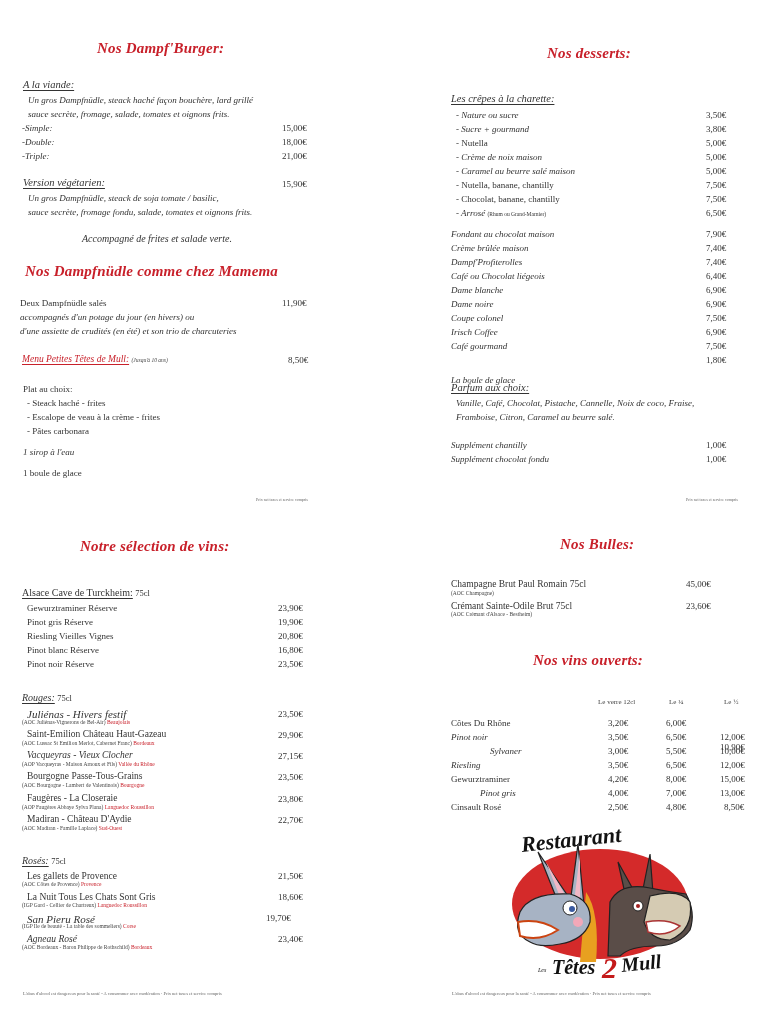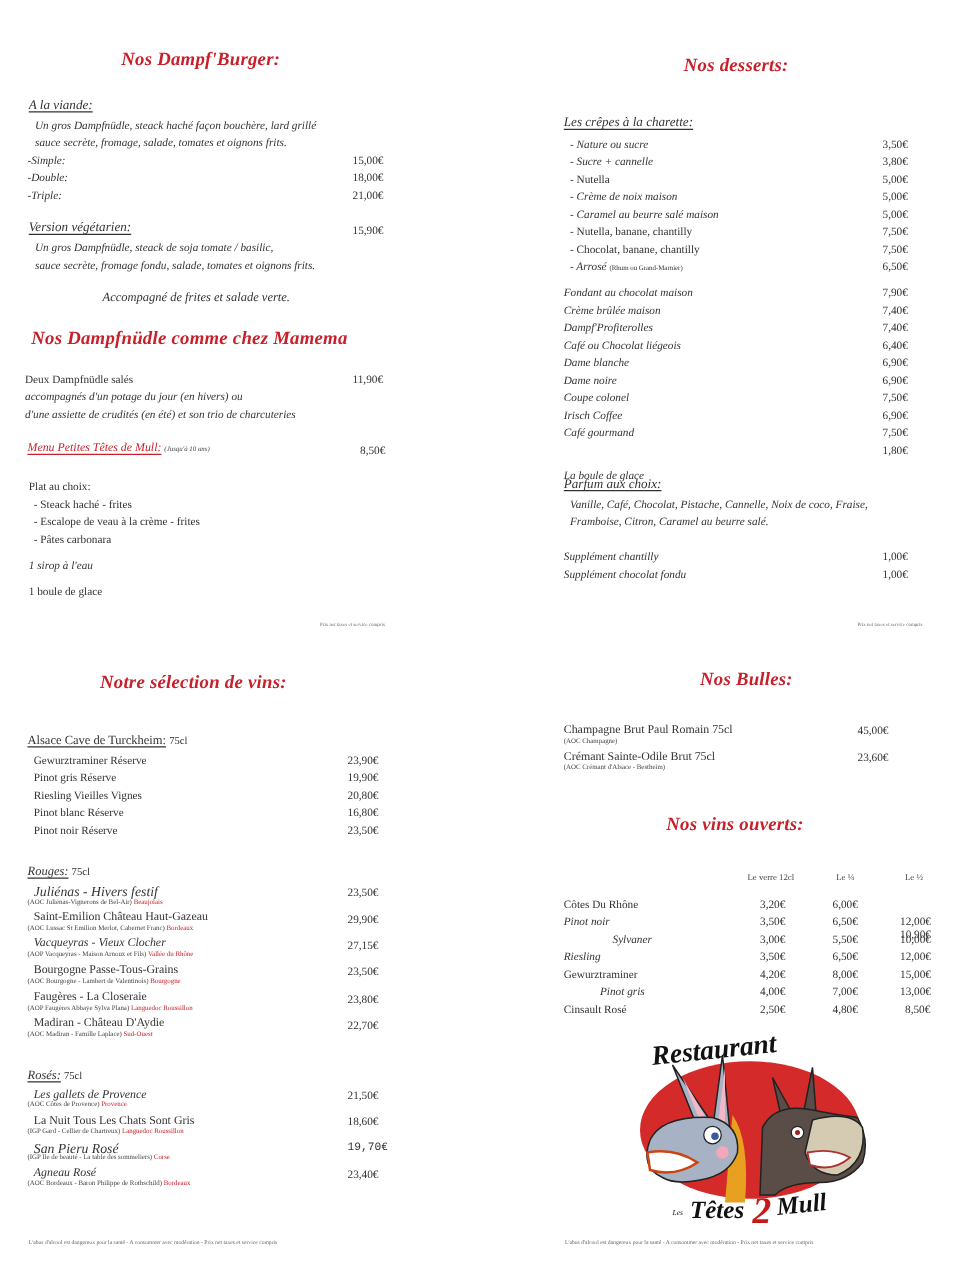--- a/index.html
+++ b/index.html
@@ -73,21 +73,21 @@
 </div>
 
 <div>
   <div class="title" style="left:547px;top:45px;">Nos desserts:</div>
 
   <div class="h up" style="left:451px;top:93px;font-style:italic;"><u>Les crêpes à la charette:</u></div>
 
   <div>
     <div class="t" style="left:456px;top:110px;">- Nature ou sucre</div>
     <div class="p" style="left:706px;top:110px;">3,50€</div>
-    <div class="t" style="left:456px;top:124px;">- Sucre + cannelle</div>
+    <div class="t" style="left:456px;top:124px;">- Sucre + gourmand</div>
     <div class="p" style="left:706px;top:124px;">3,80€</div>
     <div class="t up" style="left:456px;top:138px;">- Nutella</div>
     <div class="p" style="left:706px;top:138px;">5,00€</div>
     <div class="t" style="left:456px;top:152px;">- Crème de noix maison</div>
     <div class="p" style="left:706px;top:152px;">5,00€</div>
     <div class="t" style="left:456px;top:166px;">- Caramel au beurre salé maison</div>
     <div class="p" style="left:706px;top:166px;">5,00€</div>
     <div class="t up" style="left:456px;top:180px;">- Nutella, banane, chantilly</div>
     <div class="p" style="left:706px;top:180px;">7,50€</div>
     <div class="t up" style="left:456px;top:194px;">- Chocolat, banane, chantilly</div>
@@ -182,31 +182,31 @@
     <div class="wn" style="left:27px;top:814px;font-size:9.5px;">Madiran - Château D'Aydie</div>
     <div class="sub" style="left:22px;top:825px;"><span>(AOC Madiran - Famille Laplace)</span> <span class="r">Sud-Ouest</span></div>
     <div class="p" style="left:278px;top:815px;">22,70€</div>
   </div>
 
   <div class="wn" style="left:22px;top:855px;">
     <u style="font-style:italic;text-underline-offset:2px;">Rosés:</u>
     <span style="font-size:8.5px;">75cl</span>
   </div>
   <div>
-    <div class="wn" style="left:27px;top:871px;font-style:italic;font-size:9.5px;text-align:right;">Les gallets de Provence</div>
+    <div class="wn" style="left:27px;top:871px;font-size:9.5px;text-align:right;">Les gallets de Provence</div>
     <div class="sub" style="left:22px;top:881px;"><span>(AOC Côtes de Provence)</span> <span class="r">Provence</span></div>
     <div class="p" style="left:278px;top:871px;">21,50€</div>
 
     <div class="wn" style="left:27px;top:892px;font-size:9.5px;">La Nuit Tous Les Chats Sont Gris</div>
     <div class="sub" style="left:22px;top:902px;"><span>(IGP Gard - Cellier de Chartreux)</span> <span class="r">Languedoc Roussillon</span></div>
     <div class="p" style="left:278px;top:892px;">18,60€</div>
 
     <div class="wn" style="left:27px;top:913px;font-style:italic;font-size:11px;">San Pieru Rosé</div>
     <div class="sub" style="left:22px;top:923px;"><span>(IGP Ile de beauté - La table des sommeliers)</span> <span class="r">Corse</span></div>
-    <div class="p" style="left:278px;top:913px;font-family:Liberation Mono, monospace;">19,70€</div>
+    <div class="p" style="left:266px;top:913px;">19,70€</div>
 
     <div class="wn" style="left:27px;top:934px;font-style:italic;font-size:9.5px;">Agneau Rosé</div>
     <div class="sub" style="left:22px;top:944px;"><span>(AOC Bordeaux - Baron Philippe de Rothschild)</span> <span class="r">Bordeaux</span></div>
     <div class="p" style="left:278px;top:934px;">23,40€</div>
   </div>
 
   <div class="tiny" style="left:23px;top:991px;font-size:4.5px;">L'abus d'alcool est dangereux pour la santé - A consommer avec modération - Prix net taxes et service compris</div>
 </div>
 
 <div>

